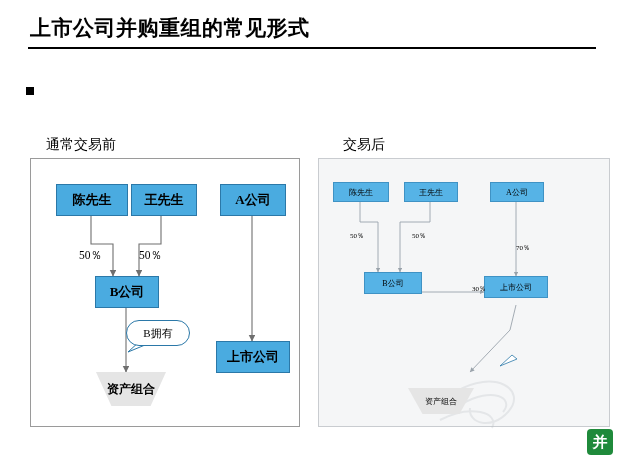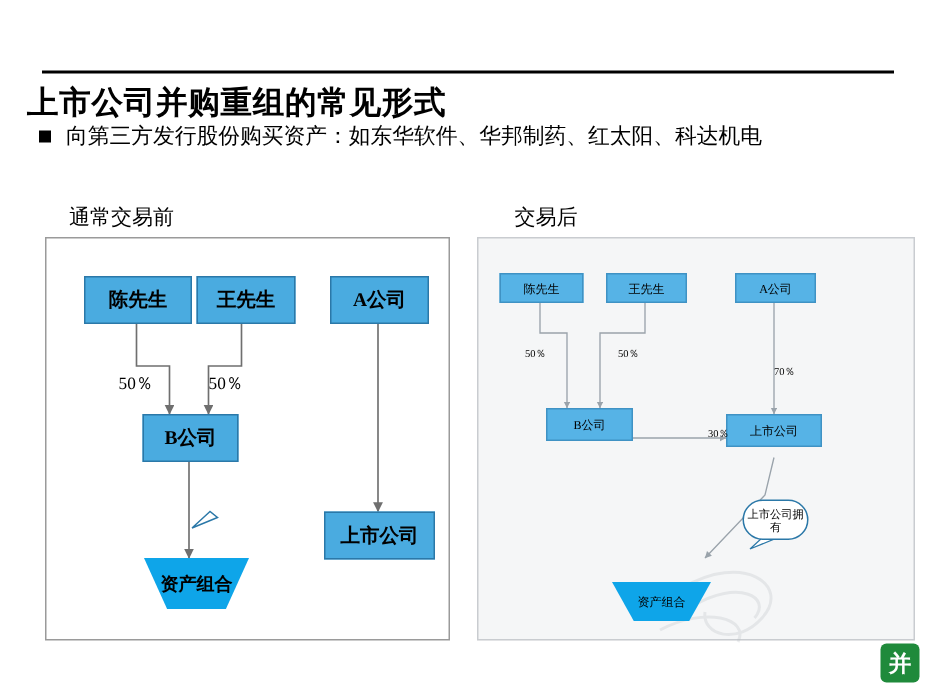--- a/index.html
+++ b/index.html
@@ -7,25 +7,24 @@
     width:625px;height:463px;
     background:#ffffff;
     font-family:"Liberation Sans","DejaVu Sans",sans-serif;
     position:relative;
     overflow:hidden;
   }
   #page{position:absolute;left:0;top:0;width:625px;height:463px;}
 
   
   .title{
-    position:absolute;left:18px;top:14px;
+    position:absolute;left:30px;top:14px;
     font-family:"Liberation Serif","DejaVu Serif",serif;
     font-size:21px;font-weight:bold;color:#000;
     letter-spacing:0.5px;
-    margin-top:40px;
   }
   .title-rule{
     position:absolute;left:28px;top:47px;width:568px;height:2px;background:#000;
   }
 
   
   .bullet-square{
     position:absolute;left:26px;top:87px;width:8px;height:8px;background:#000;
   }
   .bullet-text{
@@ -57,21 +56,21 @@
     color:#000000;font-family:Liberation Serif, serif;
     display:flex;align-items:center;justify-content:center;
     font-weight:bold;
   }
   .box.lg{font-size:13px;}
   .box.sm{font-size:8px;font-weight:normal;background:#56b3e6;border:1px solid #3f92c4;}
 
   
   .trap{
     position:absolute;
-    background:#0ea5e9;
+    background:#e5e5e5;
     color:#000;font-family:"Liberation Serif","DejaVu Serif",serif;
     font-weight:bold;
     display:flex;align-items:center;justify-content:center;
     clip-path:polygon(0% 0%, 100% 0%, 78% 100%, 22% 100%);
   }
   .trap.lg{font-size:12px;}
   .trap.sm{font-size:8px;font-weight:normal;}
 
   
   .bubble{
@@ -112,21 +111,20 @@
 </style>
 </head>
 <body>
 
 <div id="page">
 
   <div class="title">上市公司并购重组的常见形式</div>
   <div class="title-rule"></div>
 
   <div class="bullet-square"></div>
-  <div class="bullet-text">向第三方发行股份购买资产：如东华软件、华邦制药、红太阳、科达机电</div>
 
   <div class="caption" id="cap-before">通常交易前</div>
   <div class="caption" id="cap-after">交易后</div>
 
   <div class="panel" id="panel-left"></div>
   <div class="panel" id="panel-right"></div>
 
   <svg class="layer">
     <defs>
       <marker id="ah" markerWidth="7" markerHeight="7" refX="5.6" refY="3" orient="auto">
@@ -166,32 +164,32 @@
     </g>
   </svg>
 
   <div class="box lg" style="left:56px;top:184px;width:70px;height:30px;">陈先生</div>
   <div class="box lg" style="left:131px;top:184px;width:64px;height:30px;">王先生</div>
   <div class="box lg" style="left:220px;top:184px;width:64px;height:30px;">A公司</div>
   <div class="box lg" style="left:95px;top:276px;width:62px;height:30px;">B公司</div>
   <div class="box lg" style="left:216px;top:341px;width:72px;height:30px;">上市公司</div>
   <div class="trap lg" style="left:96px;top:372px;width:70px;height:34px;">资产组合</div>
 
+  <div class="bubble lg" style="left:126px;top:320px;width:62px;height:24px;">B拥有</div>
 
   <div class="pct lg" style="left:79px;top:248px;">50％</div>
   <div class="pct lg" style="left:139px;top:248px;">50％</div>
 
   <div class="box sm" style="left:333px;top:182px;width:54px;height:18px;">陈先生</div>
   <div class="box sm" style="left:404px;top:182px;width:52px;height:18px;">王先生</div>
   <div class="box sm" style="left:490px;top:182px;width:52px;height:18px;">A公司</div>
   <div class="box sm" style="left:364px;top:272px;width:56px;height:20px;">B公司</div>
   <div class="box sm" style="left:484px;top:276px;width:62px;height:20px;">上市公司</div>
   <div class="trap sm" style="left:408px;top:388px;width:66px;height:26px;">资产组合</div>
 
-  <div class="bubble sm" style="left:495px;top:333px;width:42px;height:25px;">上市公司拥有</div>
 
   <div class="pct sm" style="left:350px;top:231px;">50％</div>
   <div class="pct sm" style="left:412px;top:231px;">50％</div>
   <div class="pct sm" style="left:516px;top:243px;">70％</div>
   <div class="pct sm" style="left:436px;top:284px;margin-left:36px;">30％</div>
 
   <div class="wm">
     <div class="wm-logo">并</div>
   </div>
 

